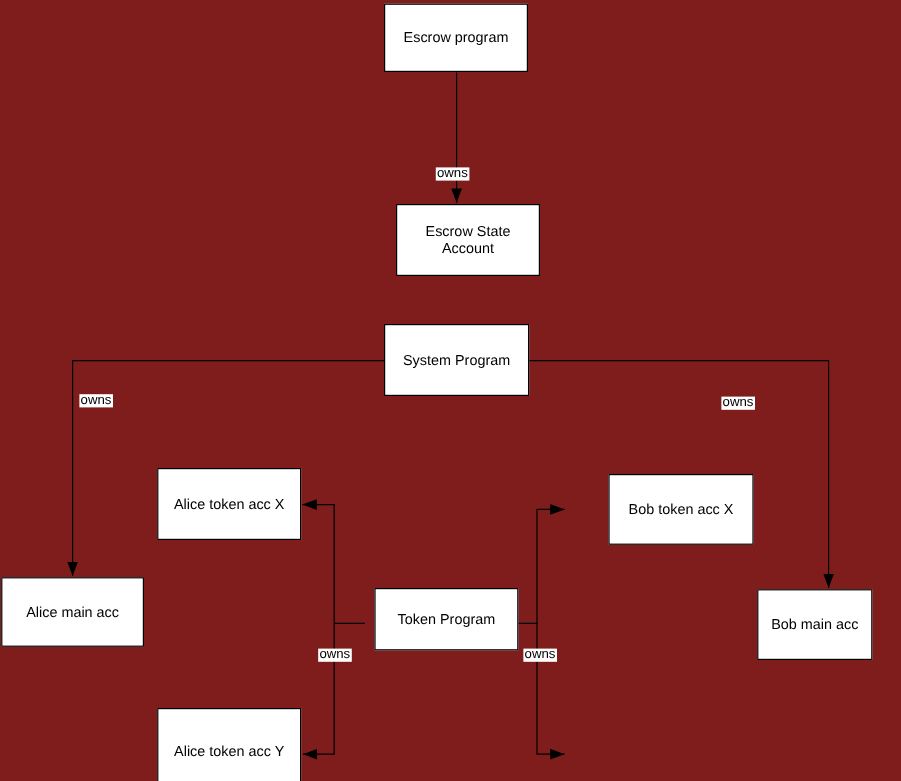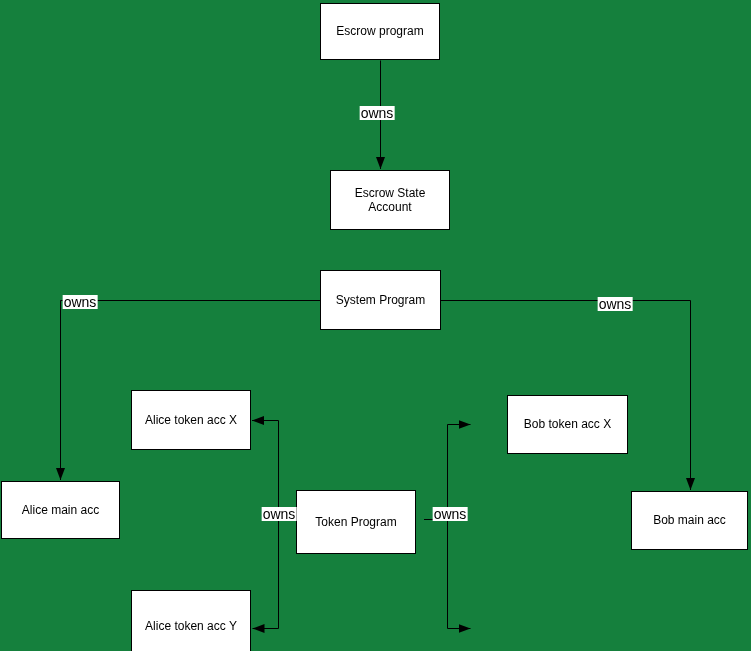--- a/index.html
+++ b/index.html
@@ -5,21 +5,21 @@
   html, body {
     margin: 0;
     padding: 0;
     background: #ffffff;
     font-family: "Liberation Sans", sans-serif;
   }
   .canvas {
     position: relative;
     width: 751px;
     height: 651px;
-    background: #15803d;
+    background: #7f1d1d;
     overflow: hidden;
   }
   .edges-svg {
     position: absolute;
     left: 0;
     top: 0;
     width: 751px;
     height: 651px;
   }
   .node {
@@ -33,36 +33,37 @@
     text-align: center;
     font-size: 12px;
     color: #000000;
     line-height: 1.2;
     padding: 2px;
   }
   .edge-label {
     position: absolute;
     transform: translate(-50%, -50%);
     background: #ffffff;
-    font-size: 14px;
+    font-size: 11px;
     color: #000000;
     line-height: 1;
     padding: 0 1px;
     white-space: nowrap;
+    margin-top: 32px;
   }
   
   #n-escrow-program     { left: 320px; top: 3px;   width: 120px; height: 57px; }
   #n-escrow-state       { left: 330px; top: 170px; width: 120px; height: 60px; }
   #n-system-program     { left: 320px; top: 270px; width: 121px; height: 60px; }
   #n-alice-token-x      { left: 131px; top: 390px; width: 120px; height: 60px; }
   #n-alice-main         { left: 1px;   top: 481px; width: 119px; height: 58px; }
   #n-alice-token-y      { left: 131px; top: 590px; width: 120px; height: 73px; }
-  #n-token-program      { left: 296px; top: 490px; width: 120px; height: 64px; }
+  #n-token-program      { left: 312px; top: 490px; width: 120px; height: 52px; }
   #n-bob-token-x        { left: 471px; top: 395px; width: 121px; height: 59px; margin-left: 36px; }
-  #n-bob-main           { left: 631px; top: 491px; width: 117px; height: 59px; }
+  #n-bob-main           { left: 631px; top: 491px; width: 96px; height: 59px; }
   #n-bob-token-y        { left: 471px; top: 590px; width: 121px; height: 59px; }
   
   #l-owns-escrow     { left: 377px; top: 113px; }
   #l-owns-sys-left   { left: 80px;  top: 302px; }
   #l-owns-sys-right  { left: 615px; top: 304px; }
   #l-owns-token-left { left: 279px; top: 514px; }
   #l-owns-token-right{ left: 450px; top: 514px; }
 </style>
 </head>
 <body>

